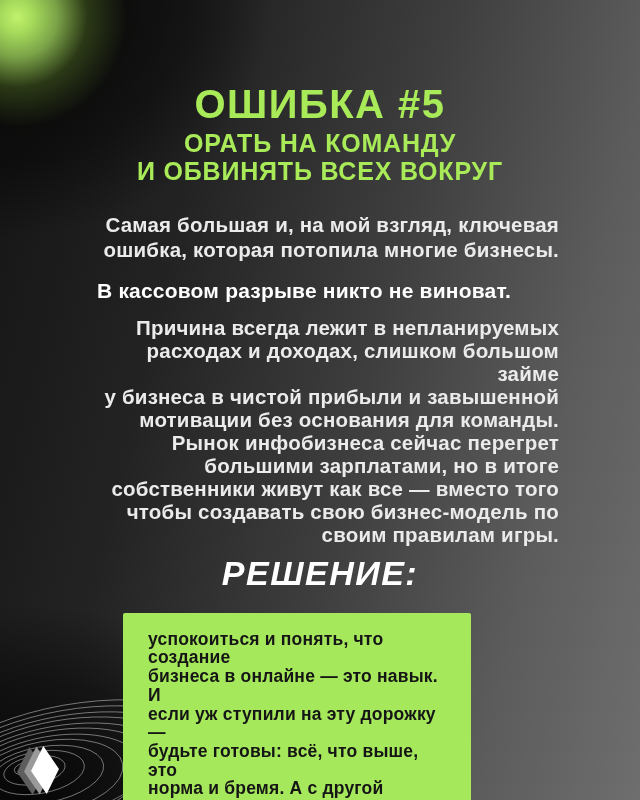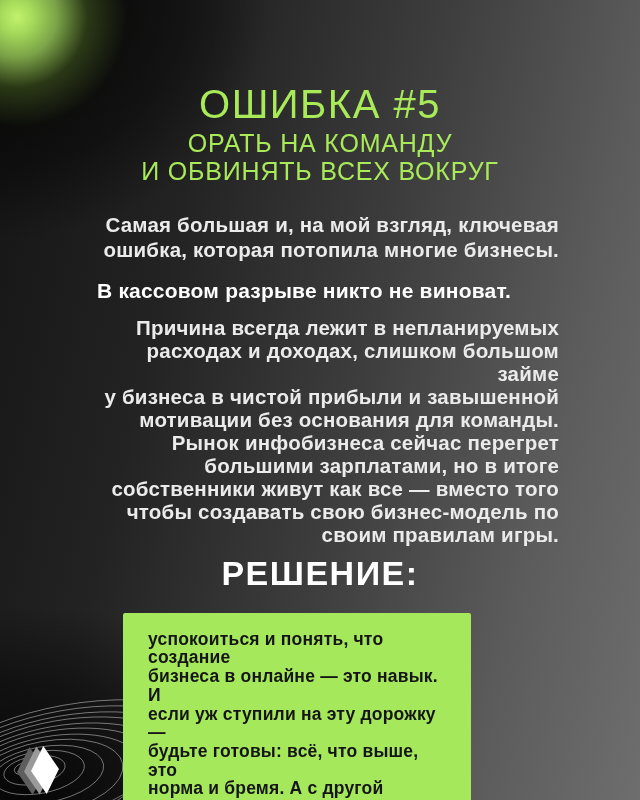--- a/index.html
+++ b/index.html
@@ -22,43 +22,44 @@
   }
   .glow {
     position:absolute; left:-150px; top:-150px; width:334px; height:334px; pointer-events:none;
     background:radial-gradient(circle closest-side, #c2f26c 0%, #a4d95a 10%, #7ba348 24%, rgba(70,95,32,0.55) 42%, rgba(10,14,4,0.1) 66%, rgba(0,0,0,0) 78%);
   }
   .wireframe { position:absolute; left:0; bottom:0; }
   .diamond { position:absolute; left:0; bottom:0; }
   .content { position:absolute; inset:0; }
   .title {
     margin:84px 10px 0; text-align:center;
-    font-size:40px; line-height:1; font-weight:400; letter-spacing:1.5px;
+    font-size:40px; line-height:1; font-weight:700; letter-spacing:1.5px;
     color:#a9ea58;
   }
   .subtitle {
     margin:5px 10px 0; text-align:center;
-    font-size:25px; line-height:1.12; font-weight:400; letter-spacing:0.8px;
+    font-size:25px; line-height:1.12; font-weight:700; letter-spacing:0.8px;
     color:#a9ea58; white-space:pre-line;
   }
   .para {
     margin:27px 0 0 97px; width:462px;
     font-size:20.5px; line-height:25px; font-weight:700; letter-spacing:0.2px;
     color:#ebebeb; white-space:pre-line;text-align:right;
   }
   .highlight {
     margin:16px 0 12px 97px; width:470px;
     font-size:21px; line-height:26px; font-weight:700; letter-spacing:0.2px;
     color:#ffffff;
   }
   .para2 { margin-top:11px; line-height:23px; }
   .solution-heading {
     margin:10px 10px 0; text-align:center;
     font-size:34px; line-height:1.05; font-weight:800; letter-spacing:1.5px;
     color:#ffffff;
+    font-style:italic;
   }
   .solution-box {
     box-sizing:border-box;
     margin:21px 0 0 123px; width:348px; min-height:155px;
     padding:17px 22px 12px 25px;
     background:#a6e85c; border-radius:2px;
   }
   .solution-text {
     margin:0;
     font-size:17.5px; line-height:18.7px; font-weight:700; letter-spacing:0.2px;

